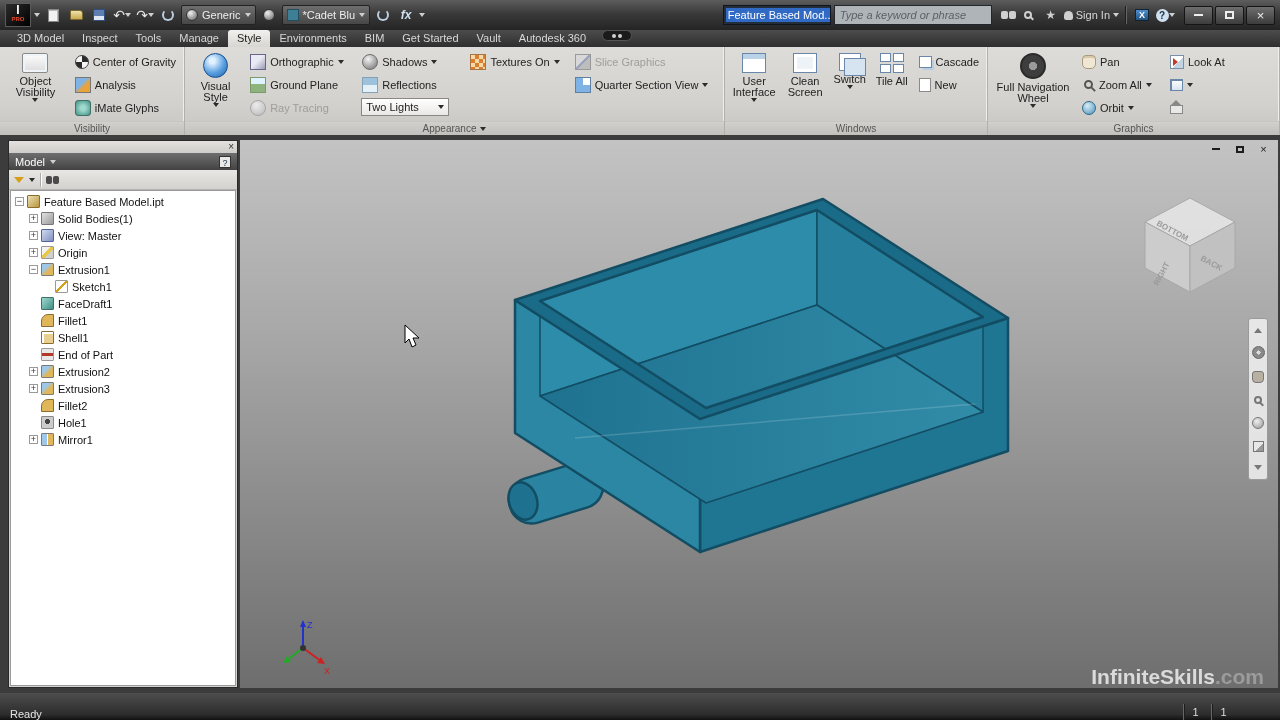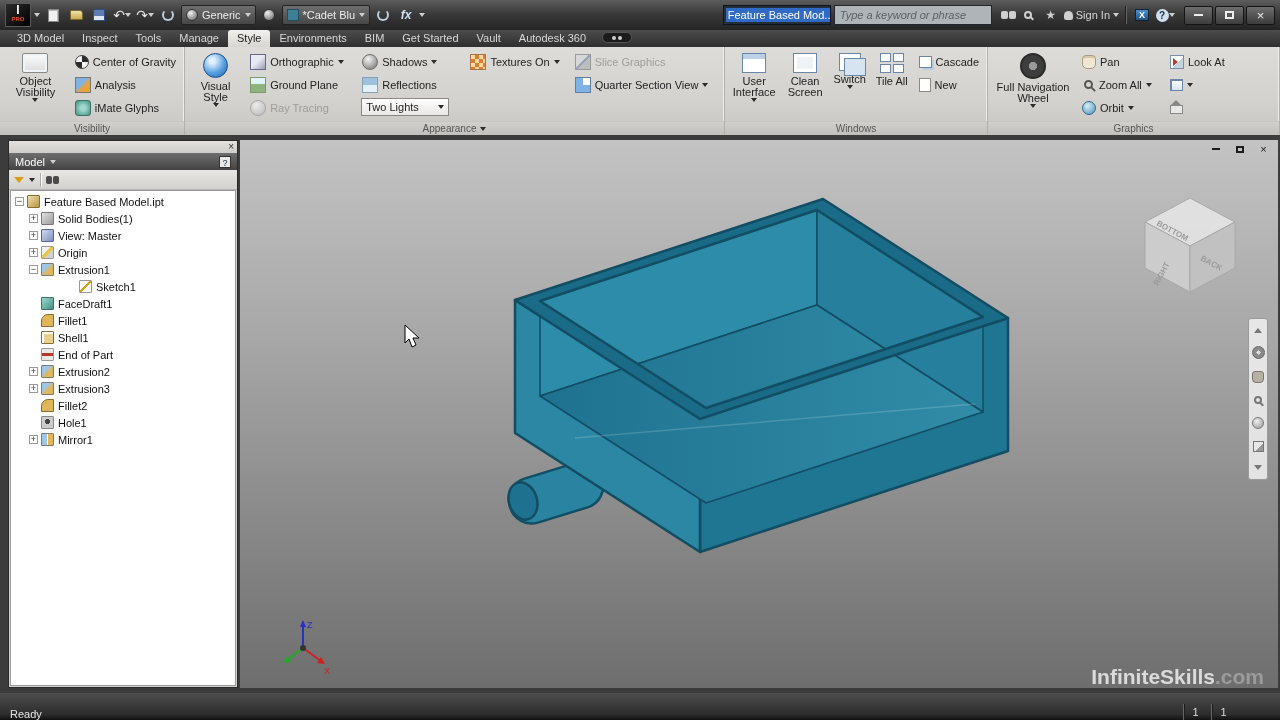--- a/index.html
+++ b/index.html
@@ -37,21 +37,21 @@
   .sep{width:1px;height:18px;background:#1d1d1d;box-shadow:1px 0 0 #666;margin:0 3px}
   .i-xchg{width:14px;height:12px;background:linear-gradient(#4f8fd0,#23527f);border:1px solid #123;color:#fff;font-size:9px;line-height:11px;text-align:center;font-weight:bold}
   .i-help{width:13px;height:13px;border-radius:50%;background:#cfe0f0;color:#234;font-weight:bold;font-size:10px;line-height:13px;text-align:center}
   .winbtns{margin-left:6px;display:flex;gap:2px}
   .winbtn{width:29px;height:19px;border:1px solid #151515;border-radius:2px;background:linear-gradient(#6e6e6e,#3c3c3c);display:flex;align-items:center;justify-content:center}
   .wb-min{width:9px;height:2px;background:#eee}
   .wb-res{width:9px;height:8px;border:2px solid #eee}
   .wb-x{color:#eee;font-size:13px;line-height:13px}
 
   
-  #tabsbar{position:absolute;left:0;top:30px;width:1280px;height:17px;background:linear-gradient(#4c4c4c,#2f2f2f);display:flex;align-items:center;padding-left:8px;gap:1px}
+  #tabsbar{position:absolute;left:0;top:30px;width:1280px;height:17px;background:linear-gradient(#4c4c4c,#2f2f2f);display:flex;align-items:flex-start;padding-left:8px;gap:1px}
   .tab{padding:2px 9px 3px;color:#d8d8d8;white-space:nowrap}
   .tab.active{background:linear-gradient(#f1f0ee,#d8d6d2);color:#1c1c1c;border-radius:3px 3px 0 0}
   .ribbon-pill{margin-left:6px;margin-bottom:2px;width:30px;height:11px;border-radius:6px;background:#1b1b1b;border:1px solid #555;display:flex;align-items:center;justify-content:center;gap:2px}
   .ribbon-pill b{width:4px;height:4px;background:#cfcfcf;border-radius:50%}
 
   
   #ribbon{position:absolute;left:0;top:47px;width:1280px;height:88px;background:linear-gradient(#dedcd8,#d3d1cd 65%,#c7c5c1);display:flex}
   .panel{position:relative;height:100%;padding:4px 5px 16px;border-right:1px solid #b2b0ac;box-shadow:inset -1px 0 0 #efeeec;display:flex;gap:6px}
   .panel-label{position:absolute;left:0;right:0;bottom:0;height:14px;display:flex;align-items:center;justify-content:center;gap:4px;
     color:#555;font-size:10px;background:linear-gradient(#d2d0cc,#c2c0bc);border-top:1px solid #c8c6c2}
@@ -461,21 +461,21 @@
         <div class="trow" style="padding-left: 18px;">
           <span class="toggle">+</span>
           <span class="ticon origin-icon"></span>
           <span class="tlabel">Origin</span>
         </div>
         <div class="trow" style="padding-left: 18px;">
           <span class="toggle">−</span>
           <span class="ticon extrusion-icon"></span>
           <span class="tlabel">Extrusion1</span>
         </div>
-        <div class="trow" style="padding-left: 32px; margin-left: 24px;">
+        <div class="trow" style="padding-left: 32px;">
           <span class="toggle empty"></span>
           <span class="ticon sketch-icon"></span>
           <span class="tlabel">Sketch1</span>
         </div>
         <div class="trow" style="padding-left: 18px;">
           <span class="toggle empty"></span>
           <span class="ticon facedraft-icon"></span>
           <span class="tlabel">FaceDraft1</span>
         </div>
         <div class="trow" style="padding-left: 18px;">

